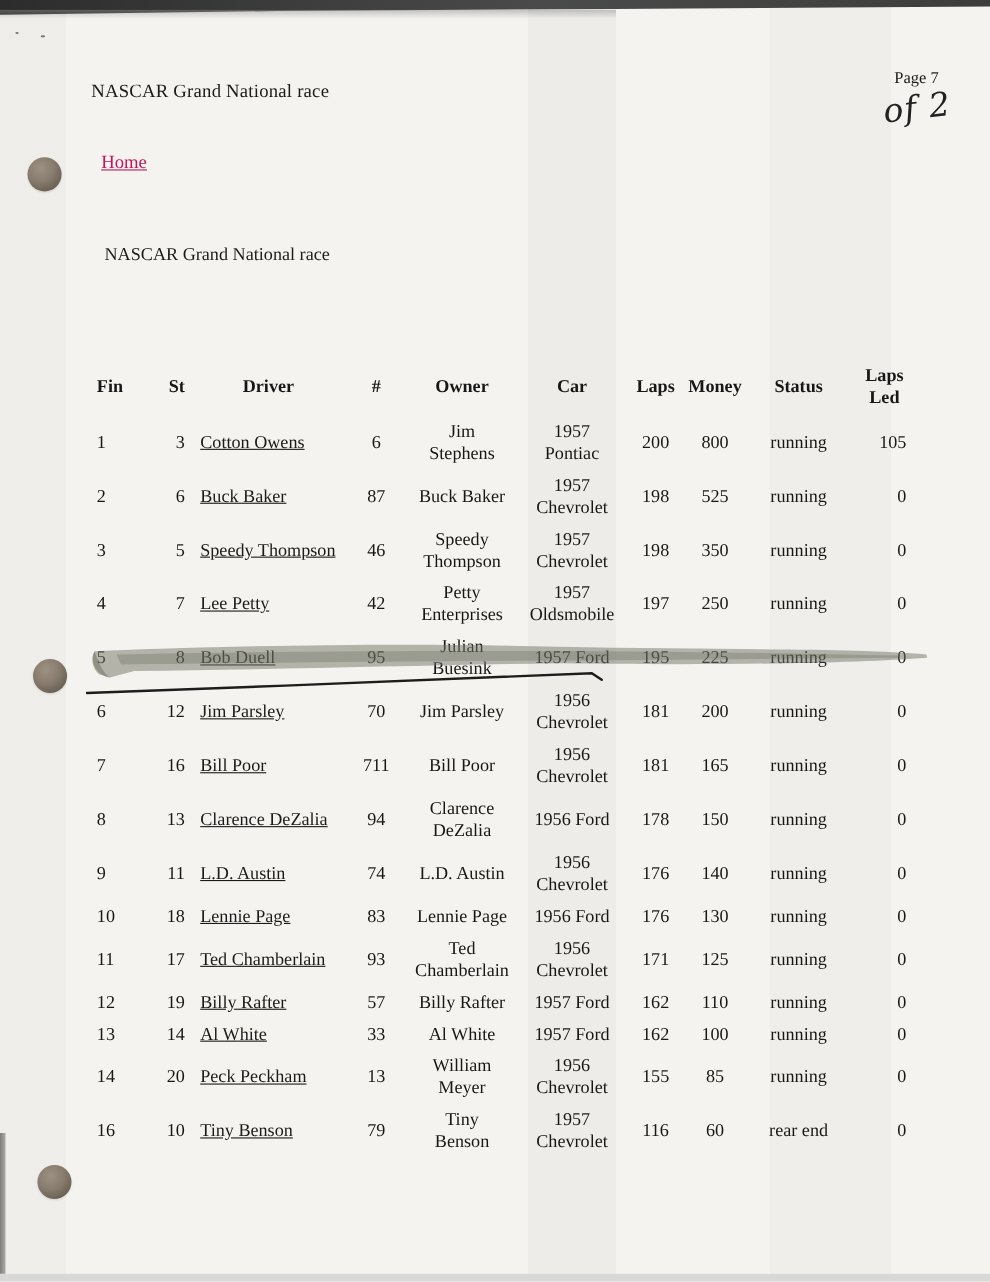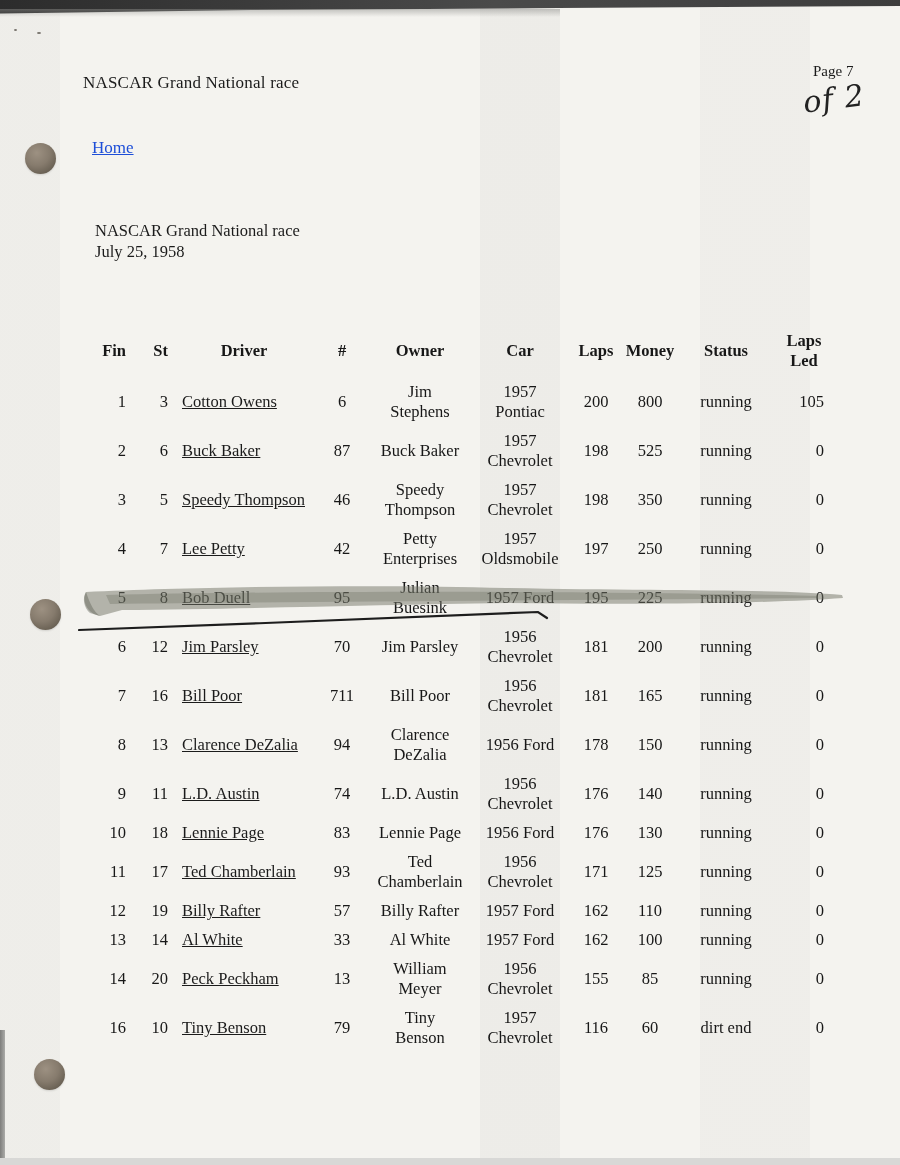--- a/index.html
+++ b/index.html
@@ -42,33 +42,33 @@
   
   .doc-title { position:absolute; left:83px; top:73px; font-size:17px; letter-spacing:.2px; }
   .page-label { position:absolute; left:813px; top:63px; font-size:15px; }
   .handwritten {
     position:absolute; left:803px; top:84px; font-size:30px; line-height:30px;
     font-family:"DejaVu Serif", serif; font-style:italic; color:#222;
     transform:rotate(-7deg); letter-spacing:1px;
   }
   .home-link {
     position:absolute; left:92px; top:138px; font-size:17px;
-    color:#1d4ed8; text-decoration:underline; cursor:pointer;
+    color:#be185d; text-decoration:underline; cursor:pointer;
   }
   .race-info { position:absolute; left:95px; top:220px; font-size:16.5px; line-height:21px; }
   .doc-link { color:#1b1b1b; text-decoration:underline; cursor:pointer; }
 
   
   table.results {
     position:absolute; left:88px; top:329px;
     border-collapse:collapse; font-size:16.5px; line-height:20px; color:#171717;
   }
   th { font-weight:bold; text-align:center; vertical-align:middle; padding:2px 0 7px; }
   td { text-align:center; vertical-align:middle; padding:4px 0 5px; }
-  .col-fin    { width:38px;  text-align:right; padding-right:6px;font-family:Liberation Serif, serif; }
+  .col-fin    { width:38px;  text-align:left; padding-right:6px;font-family:Liberation Serif, serif; }
   .col-st     { width:36px;  text-align:right; padding-right:6px; }
   .col-driver { width:132px; }
   td.col-driver { text-align:left; padding-left:8px; }
   .col-num    { width:56px; }
   .col-owner  { width:100px; white-space:pre-line; }
   .col-car    { width:100px; white-space:pre-line; }
   .col-laps   { width:52px; }
   .col-money  { width:56px; }
   .col-status { width:96px; }
   .col-lapsled{ width:50px; }
@@ -94,21 +94,20 @@
   <div class="speck" style="left:37px;top:32px;width:4px;height:2px;"></div>
 
   <div class="doc-title">NASCAR Grand National race</div>
   <div class="page-label">Page 7</div>
   <div class="handwritten">of 2</div>
 
   <a class="home-link">Home</a>
 
   <div class="race-info">
     <div>NASCAR Grand National race</div>
-    <div>July 25, 1958</div>
   </div>
 
   <table class="results">
     <thead>
       <tr>
         <th class="col-fin">Fin</th>
         <th class="col-st">St</th>
         <th class="col-driver">Driver</th>
         <th class="col-num">#</th>
         <th class="col-owner">Owner</th>
@@ -308,21 +307,21 @@
           <td class="col-fin">16</td>
           <td class="col-st">10</td>
           <td class="col-driver"><a class="doc-link">Tiny Benson</a></td>
           <td class="col-num">79</td>
           <td class="col-owner">Tiny
 Benson</td>
           <td class="col-car">1957
 Chevrolet</td>
           <td class="col-laps">116</td>
           <td class="col-money">60</td>
-          <td class="col-status">dirt end</td>
+          <td class="col-status">rear end</td>
           <td class="col-lapsled">0</td>
         </tr>
       </tbody>
   </table>
 
   <div class="highlight-stroke" style="top: 577.5px;">
     <svg width="782" height="42" viewBox="0 0 782 42">
       <path d="M10,14 C120,9 300,6 430,10 C580,13 700,11 766,17 L767,20 C700,25 580,27 430,25 C300,27 160,31 46,32 L24,38 C12,36 5,24 10,14 Z" fill="rgba(113,116,101,0.50)"></path>
       <path d="M30,17 C200,13 500,12 742,18 L742,20 C500,22 200,24 34,26 Z" fill="rgba(92,96,83,0.28)"></path>
       <path d="M10,14 C14,26 18,34 24,38 L14,35 C8,30 6,20 10,14 Z" fill="rgba(100,103,90,0.45)"></path>

